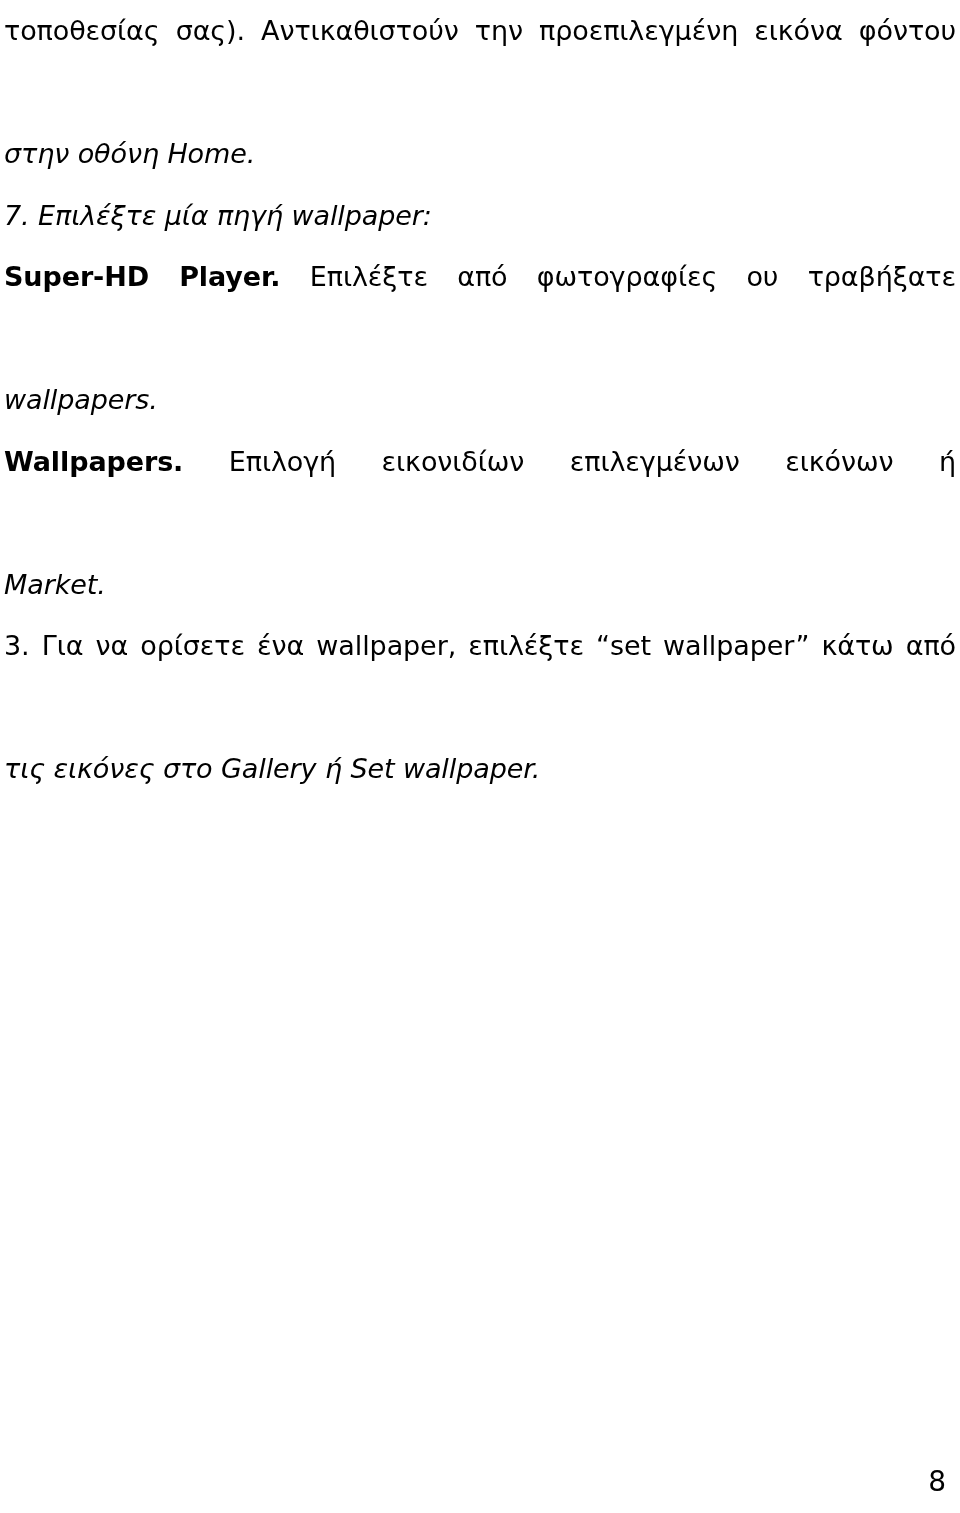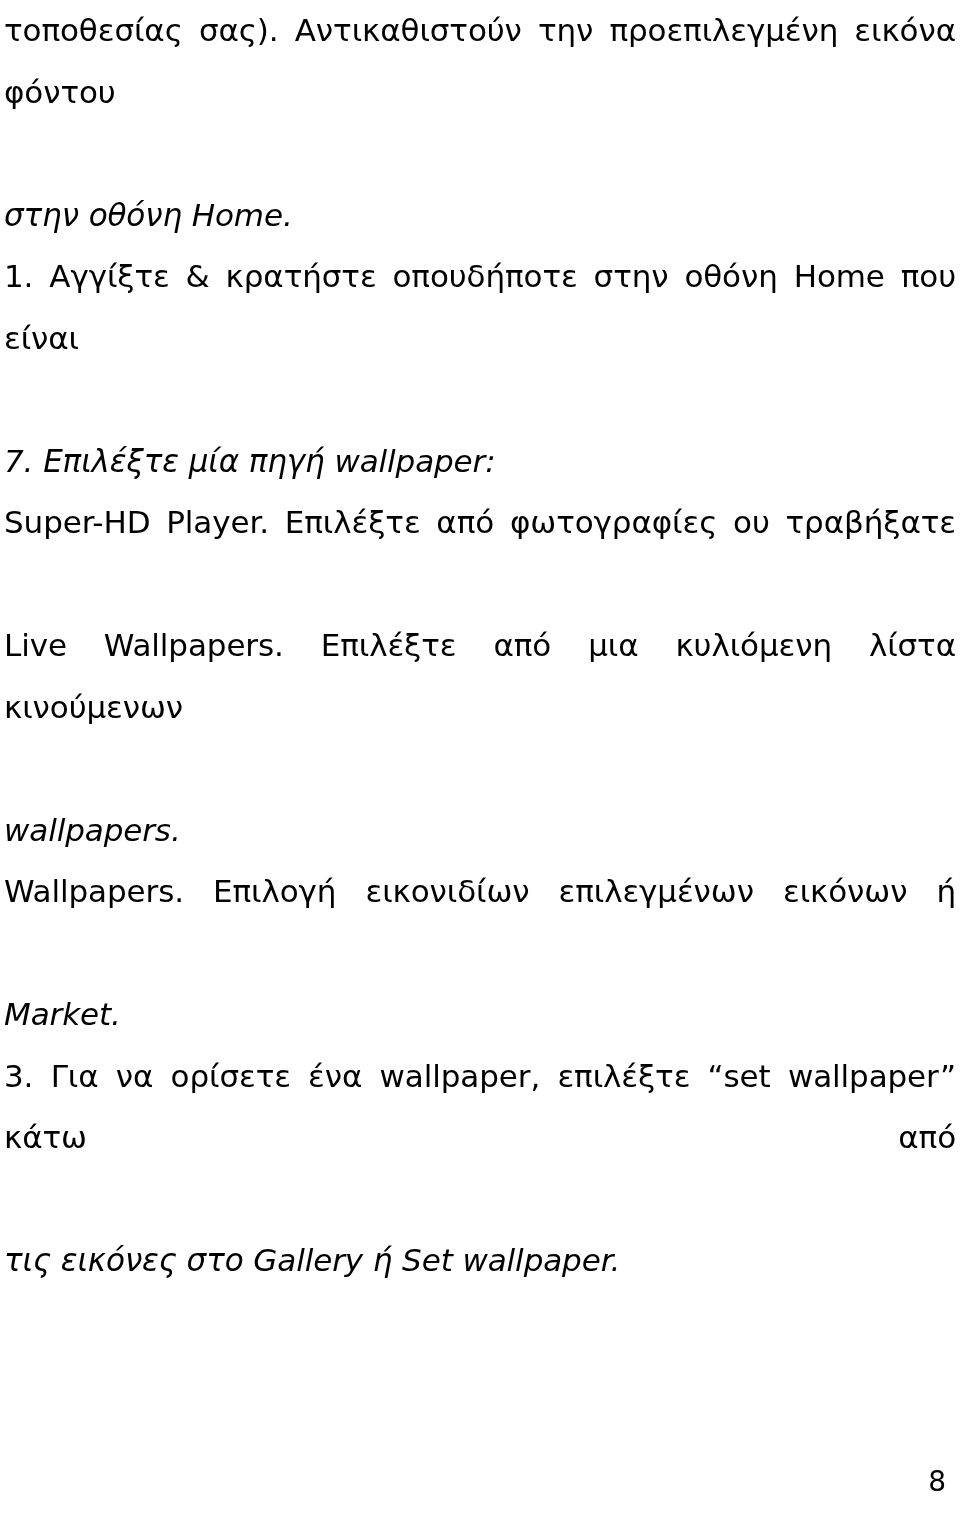--- a/index.html
+++ b/index.html
@@ -22,65 +22,63 @@
   .content {
     position: absolute;
     left: 4px;
     top: 0px;
     width: 952px;
   }
   
   p.body {
     margin: 0;
     padding: 0;
-    font-size: 31px;
+    font-size: 27px;
     line-height: 61.5px;
     text-align: justify;
     text-justify: inter-word;
     letter-spacing: -0.1px;
     word-spacing: 0px;
   }
   p.body.nojust {
     text-align: left;
     font-style: italic;
   }
   
   p.body.force-just::after {
     content: "";
     display: inline-block;
     width: 100%;
     height: 0;
   }
-  b, strong { font-weight: 400; }
+  b, strong { font-weight: 700; }
   .page-number {
     position: absolute;
     right: 14px;
     bottom: 14px;
     font-size: 28px;
     line-height: 34px;
     text-align: right;
     font-family: "DejaVu Sans", "Liberation Sans", sans-serif;
   }
 </style>
 </head>
 <body>
 
 <div class="page">
   <div class="content">
 
     <p class="body force-just">τοποθεσίας σας). Αντικαθιστούν την προεπιλεγμένη εικόνα φόντου</p>
     <p class="body nojust">στην οθόνη Home.</p>
 
-    <p class="body force-just">1. Αγγίξτε &amp; κρατήστε οπουδήποτε στην οθόνη Home που είναι</p>
 
     <p class="body nojust">7. Επιλέξτε μία πηγή wallpaper:</p>
 
     <p class="body force-just"><b>Super-HD Player.</b><span> Επιλέξτε από φωτογραφίες ου τραβήξατε</span></p>
 
-    <p class="body force-just"><b>Live Wallpapers.</b><span> Επιλέξτε από μια κυλιόμενη λίστα κινούμενων</span></p>
     <p class="body nojust">wallpapers.</p>
 
     <p class="body force-just"><b>Wallpapers.</b><span> Επιλογή εικονιδίων επιλεγμένων εικόνων ή</span></p>
 
     <p class="body nojust">Market.</p>
 
     <p class="body force-just">3. Για να ορίσετε ένα wallpaper, επιλέξτε “set wallpaper” κάτω από</p>
     <p class="body nojust">τις εικόνες στο Gallery ή Set wallpaper.</p>
 
   </div>

